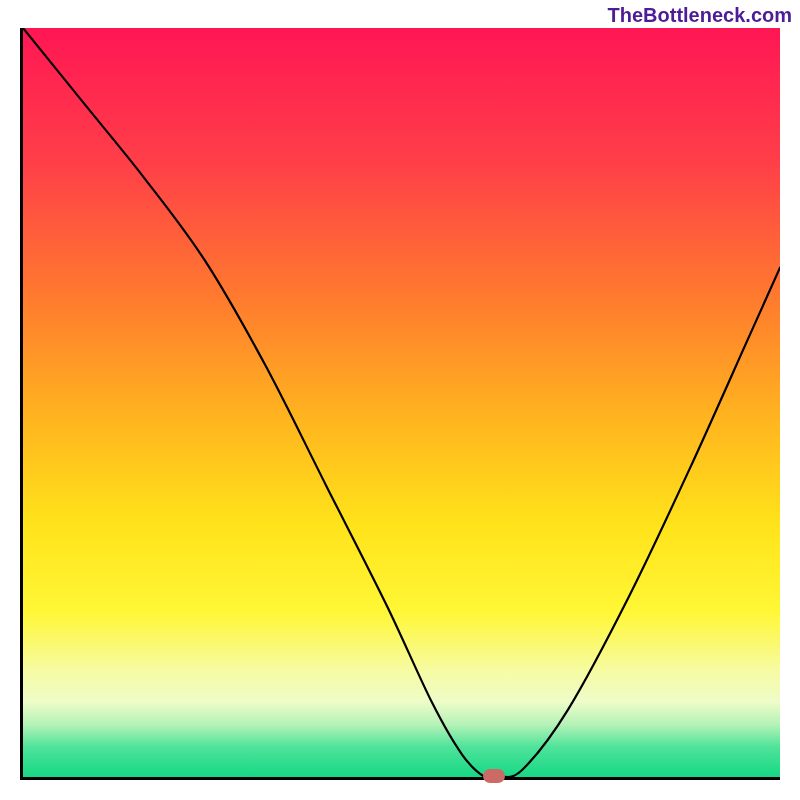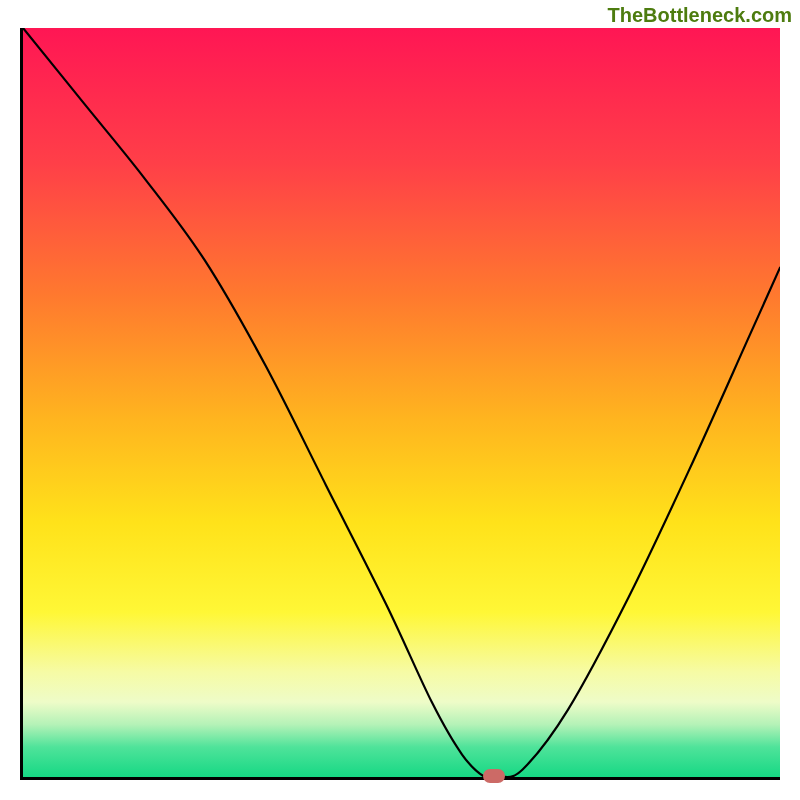--- a/index.html
+++ b/index.html
@@ -9,21 +9,21 @@
     width: 800px;
     height: 800px;
   }
   .attribution {
     position: absolute;
     top: 4px;
     right: 8px;
     font-family: Arial, Helvetica, sans-serif;
     font-size: 20px;
     font-weight: bold;
-    color: #4d7c0f;
+    color: #4c1d95;
     z-index: 10;
   }
   .plot-frame {
     position: absolute;
     left: 20px;
     top: 28px;
     width: 760px;
     height: 752px;
     border-left: 3px solid #000;
     border-bottom: 3px solid #000;

